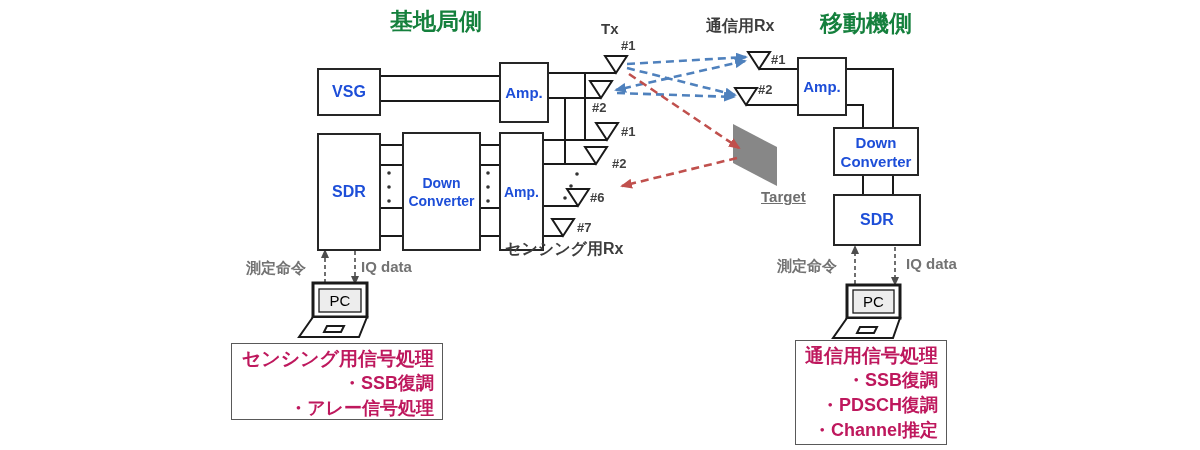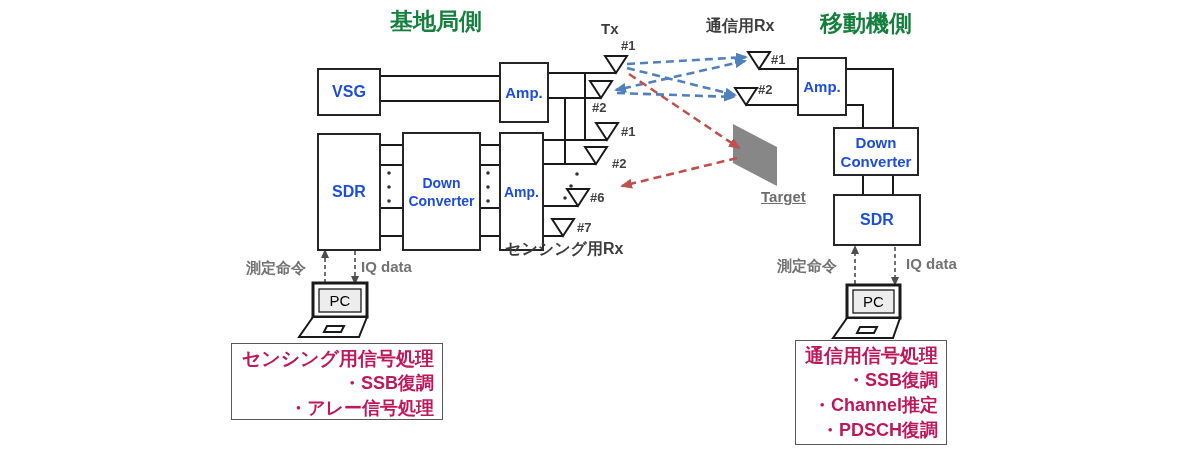--- a/index.html
+++ b/index.html
@@ -166,17 +166,17 @@
 
   <div class="proc" style="left:231px;top:343px;width:194px;height:71px;">
     <div class="t">センシング用信号処理</div>
     <div>・SSB復調</div>
     <div>・アレー信号処理</div>
   </div>
 
   <div class="proc" style="left:795px;top:340px;width:134px;height:99px;">
     <div class="t">通信用信号処理</div>
     <div>・SSB復調</div>
+    <div>・PDSCH復調</div>
     <div>・Channel推定</div>
-    <div>・PDSCH復調</div>
   </div>
 
 </div>
 
 </body></html>

